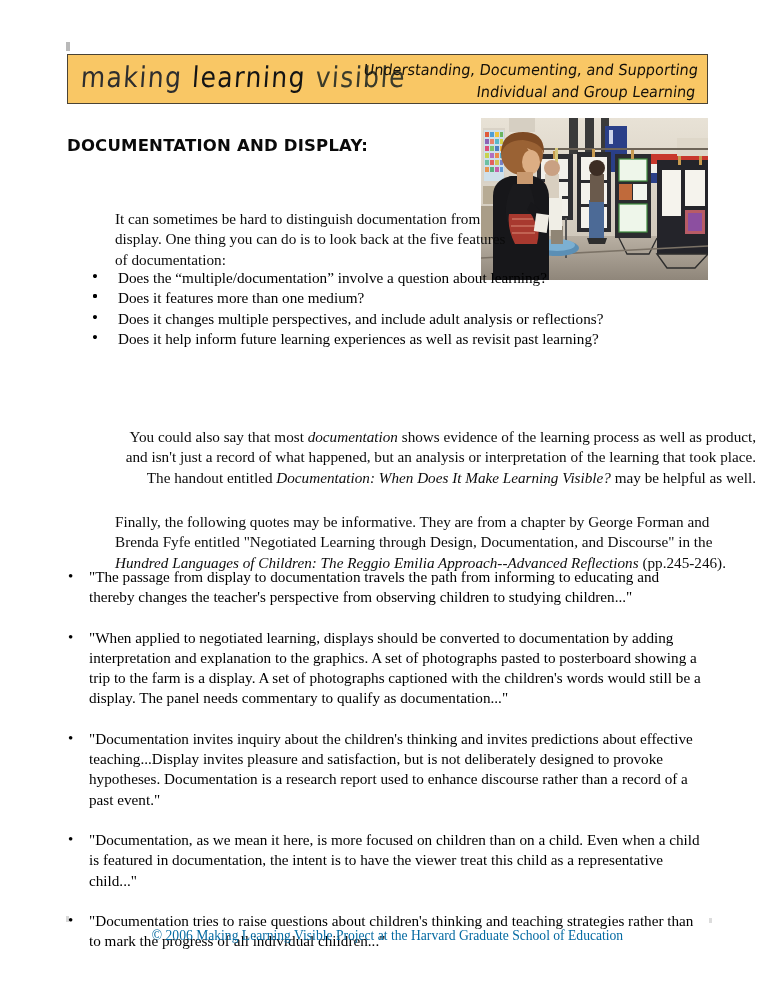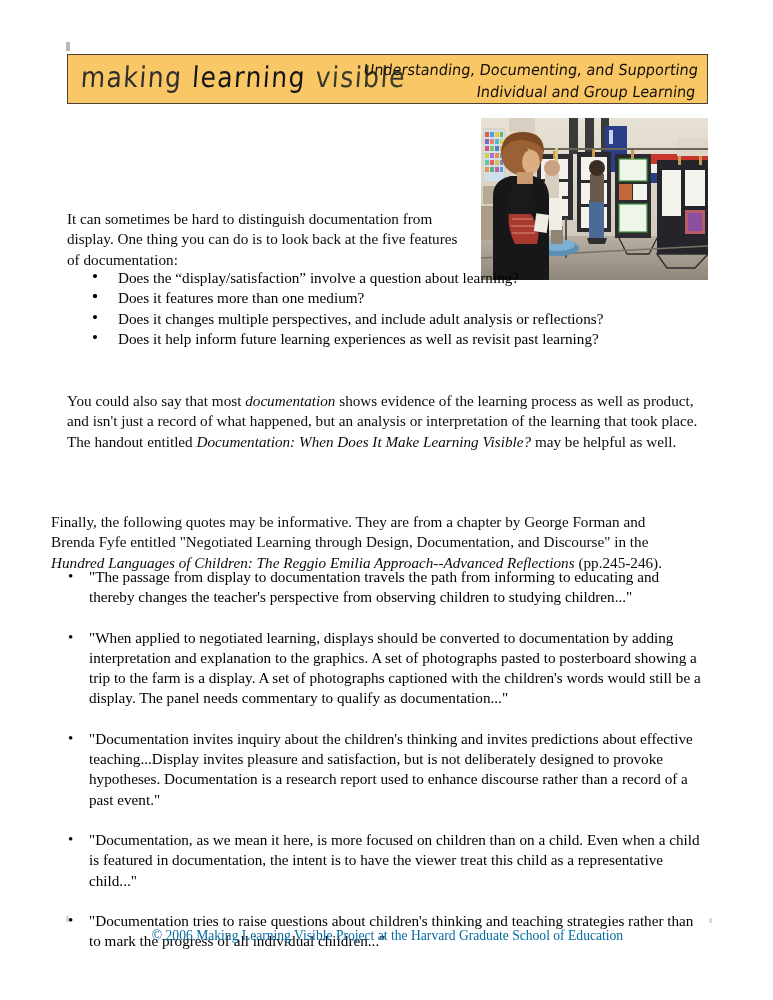--- a/index.html
+++ b/index.html
@@ -102,24 +102,25 @@
   }
   .photo svg { display: block; }
 
   
   .para {
     position: absolute;
     font-size: 15.2px;
     line-height: 20.3px;
     text-align: left;
     color: #0b0b0b;
+    margin-left: 48px;
   }
   .p-intro  { left: 67px; top: 194px; width: 395px; }
-  .p-mid    { left: 67px; top: 376px; width: 641px; }
-  .p-final  { left: 51px; top: 497px; width: 641px; }
+  .p-mid    { left: 67px; top: 412px; width: 641px; text-align: right; }
+  .p-final  { left: 67px; top: 497px; width: 641px; }
 
   .footer {
     position: absolute;
     left: 67px;
     top: 928px;
     width: 641px;
     text-align: center;
     font-size: 13.6px;
     color: #0369a1;
   }
@@ -187,20 +188,21 @@
 
   <div class="banner">
     <div class="banner-logo"><span class="lg-m">making</span> <span class="lg-l">learning</span> <span class="lg-v">visible</span></div>
     <div class="banner-tagline">
       <span>Understanding, Documenting, and Supporting</span><br>
       <span>Individual and Group Learning</span>
     </div>
   </div>
 
   <h1 class="title">
+    <span class="ln">DOCUMENTATION AND DISPLAY:</span>
   </h1>
 
   <div class="photo">
     <svg width="227" height="162" viewBox="0 0 227 162" xmlns="http://www.w3.org/2000/svg">
       <defs>
         <linearGradient id="wallg" x1="0" y1="0" x2="0" y2="1">
           <stop offset="0" stop-color="#e8e2d6"></stop>
           <stop offset="1" stop-color="#cfc7ba"></stop>
         </linearGradient>
         <linearGradient id="floorg" x1="0" y1="0" x2="0" y2="1">
@@ -321,21 +323,21 @@
       <path d="M50 84 Q62 92 64 106 L56 110 Q52 96 46 92 Z" fill="#17171a"></path>
       <rect x="54" y="96" width="13" height="18" fill="#efece3" transform="rotate(8 60 105)"></rect>
 
       <rect x="0" y="0" width="227" height="162" fill="none"></rect>
     </svg>
   </div>
 
   <p class="para p-intro">It can sometimes be hard to distinguish documentation from display. One thing you can do is to look back at the five features of documentation:</p>
 
   <ul class="features">
-    <li><span class="bullet">•</span><span>Does the “display/satisfaction” involve a question about learning?</span></li>
+    <li><span class="bullet">•</span><span>Does the “multiple/documentation” involve a question about learning?</span></li>
     <li><span class="bullet">•</span></li>
     <li><span class="bullet">•</span><span>Does it features more than one medium?</span></li>
     <li><span class="bullet">•</span><span>Does it changes multiple perspectives, and include adult analysis or reflections?</span></li>
     <li><span class="bullet">•</span><span>Does it help inform future learning experiences as well as revisit past learning?</span></li>
   </ul>
 
   <p class="para p-mid"><span>You could also say that most </span><i>documentation</i><span> shows evidence of the learning process as well as product, and isn't just a record of what happened, but an analysis or interpretation of the learning that took place. The handout entitled </span><i>Documentation: When Does It Make Learning Visible?</i><span> may be helpful as well.</span></p>
 
   <p class="para p-final"><span>Finally, the following quotes may be informative. They are from a chapter by George Forman and Brenda Fyfe entitled "Negotiated Learning through Design, Documentation, and Discourse" in the </span><i>Hundred Languages of Children: The Reggio Emilia Approach--Advanced Reflections</i><span> (pp.245-246).</span></p>
 

